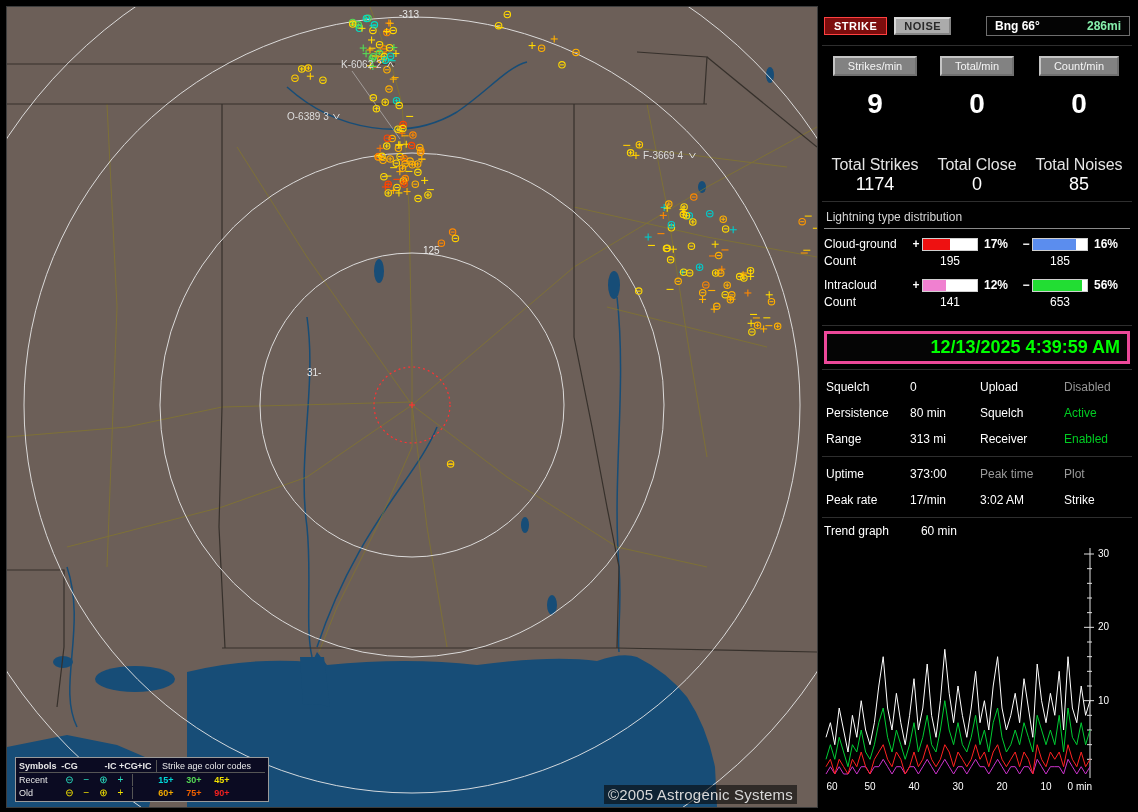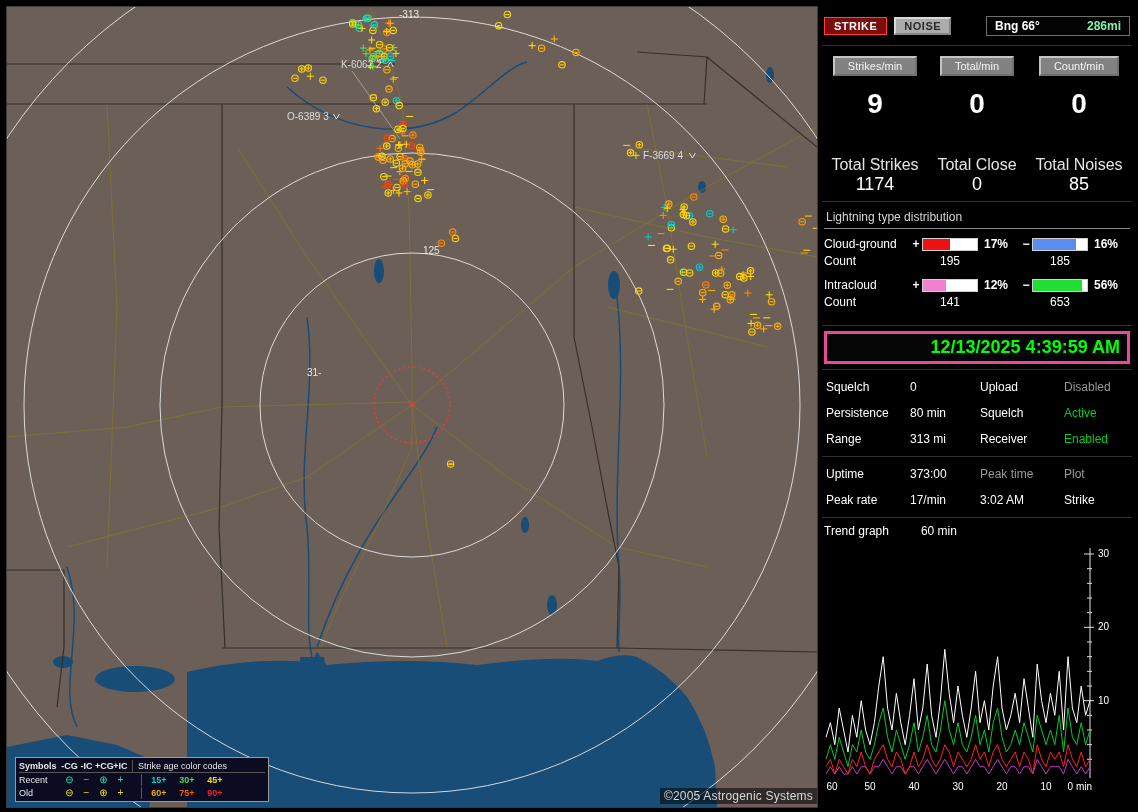--- a/index.html
+++ b/index.html
@@ -4,32 +4,32 @@
 <style>
   html,body { margin:0; padding:0; background:#000; }
   body { font-family:"Liberation Sans", sans-serif; }
   #stage { position:relative; width:1138px; height:812px; background:#000; overflow:hidden; }
 
   
   #map-wrap { position:absolute; left:6px; top:6px; width:810px; height:800px;
               background:#6c5f58; border:1px solid #3c3c3c; box-sizing:content-box; }
   #map-svg { position:absolute; left:0; top:0; width:810px; height:800px; display:block; }
 
-  .copyright { position:absolute; right:0; bottom:3px; font-size:12px; color:#d8d8d8;
+  .copyright { position:absolute; right:20px; bottom:3px; font-size:15px; color:#d8d8d8;
                background:rgba(8,8,8,.6); padding:1px 4px; letter-spacing:.2px; }
 
   .legend { position:absolute; left:8px; bottom:5px; width:246px;
             background:#0b0b22; border:1px solid #9a9a9a; color:#e8e8e8;
             font-size:9px; line-height:12px; padding:1px 3px 2px 3px; }
   .lg-row { display:flex; align-items:center; height:13px; white-space:nowrap; }
   .lg-head { border-bottom:1px solid #555; font-weight:bold; }
   .lg-c1 { width:42px; }
   .lg-sym { width:17px; text-align:center; font-size:10px; }
   .lg-age { width:28px; text-align:center; font-weight:bold; }
-  .lg-agewrap { border-left:1px solid #555; margin-left:12px; padding-left:3px; display:flex; }
+  .lg-agewrap { border-left:1px solid #555; margin-left:3px; padding-left:19px; display:flex; }
   .lg-agehead { border-left:1px solid #555; margin-left:3px; padding-left:5px; flex:1; font-weight:normal; }
 
   
   #panel { position:absolute; left:822px; top:7px; width:310px; height:798px;
            color:#fff; font-size:12px; display:flex; flex-direction:column; }
   .sec { border-bottom:1px solid #2e2e2e; padding:6px 2px; }
 
   .sec-top { display:flex; align-items:center; height:26px; }
   .ind-strike { background:#7c0d0d; border:1px solid #ff4040; color:#fff; font-weight:bold;
                 font-size:11px; padding:2px 9px; letter-spacing:.5px; }
@@ -969,21 +969,21 @@
           <polyline fill="none" stroke="#dddddd" stroke-width="1" points="326.4,107 329.4,112 332.4,107"></polyline>
           <text x="636" y="152" fill="#dddddd" font-size="10">F-3669 4</text>
           <polyline fill="none" stroke="#dddddd" stroke-width="1" points="682.4,146 685.4,151 688.4,146"></polyline>
         </g>
     </svg>
 
     <div class="legend" id="legend">
         <div class="lg-row lg-head">
           <span class="lg-c1">Symbols</span>
           <span class="lg-sym" style="font-size: 9px;">-CG</span>
-          <span class="lg-sym" style="font-size: 9px;">-IC</span>
+          <span class="lg-sym" style="font-size: 9px; padding-left: 24px;">-IC</span>
           <span class="lg-sym" style="font-size: 9px;">+CG</span>
           <span class="lg-sym" style="font-size: 9px;">+IC</span>
           <span class="lg-agehead">Strike age color codes</span>
         </div>
         <div class="lg-row">
           <span class="lg-c1">Recent</span>
           <span class="lg-sym" style="color: rgb(42, 223, 192);">⊖</span>
           <span class="lg-sym" style="color: rgb(42, 223, 192);">−</span>
           <span class="lg-sym" style="color: rgb(42, 223, 192);">⊕</span>
           <span class="lg-sym" style="color: rgb(42, 223, 192);">+</span>

